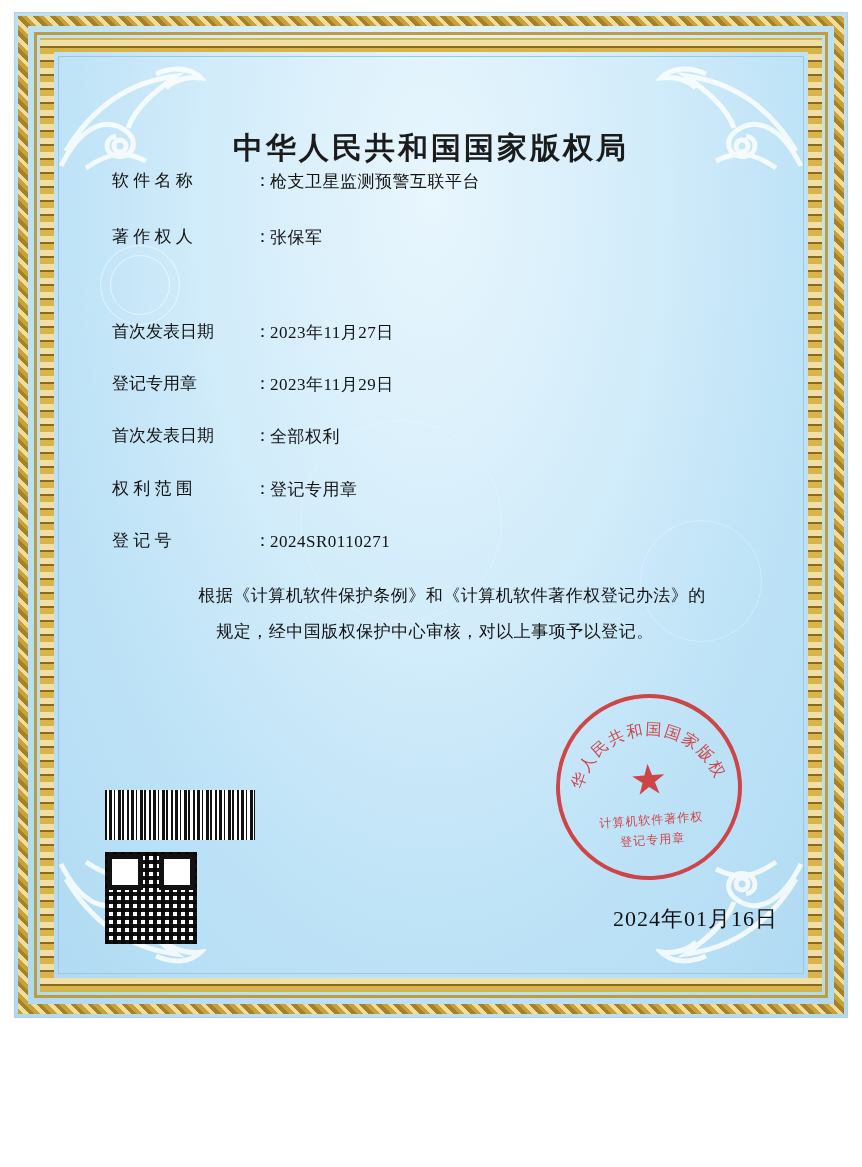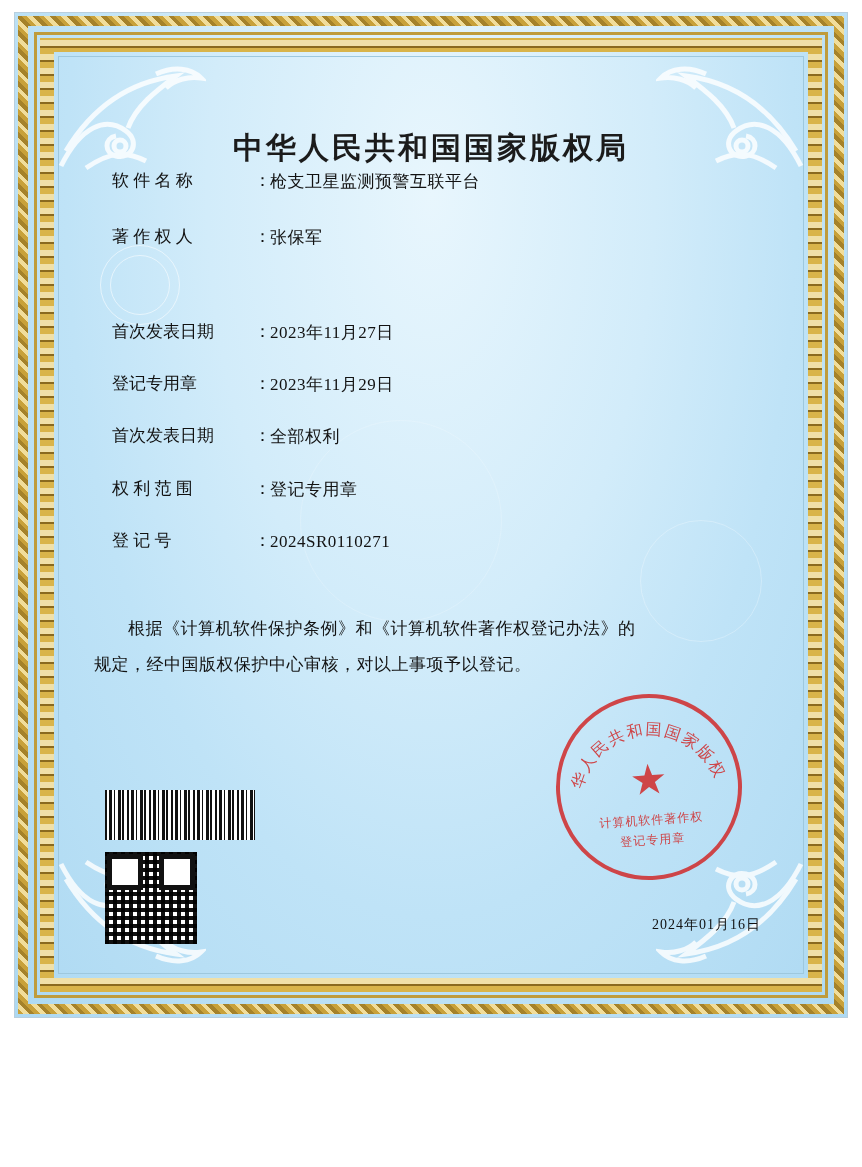--- a/index.html
+++ b/index.html
@@ -153,27 +153,28 @@
   .f-value .ver {
     display: block;
     font-family: "Liberation Mono", "DejaVu Sans Mono", monospace;
     font-size: 16px;
   }
   .gap-lg { height: 64px; }
   .gap-md { height: 26px; }
   .row-space { margin-bottom: 26px; }
 
   .statement {
-    margin-top: 56px;
+    margin-top: 23px;
     padding-left: 24px;
     padding-right: 16px;
     font-size: 17px;
     line-height: 2.1;
     color: #121212;
     letter-spacing: .5px;
+    text-align: center;
   }
   .statement .indent { display: inline-block; width: 34px; }
 
   
   .codes {
     position: absolute;
     left: 105px;
     top: 790px;
     width: 220px;
   }
@@ -237,23 +238,23 @@
     text-align: center;
     font-size: 12px;
     letter-spacing: 1px;
     color: #d12a2a;
   }
   .seal .seal-line1 { top: 114px; }
   .seal .seal-line2 { top: 134px; }
 
   .issue-date {
     position: absolute;
-    right: 101px;
+    right: 84px;
     bottom: 96px;
-    font-size: 14px;
+    font-size: 22px;
     color: #111;
     letter-spacing: 1px;
   }
 </style>
 </head>
 <body>
 
 <div class="page">
 
   <div class="cert-bg"></div>

